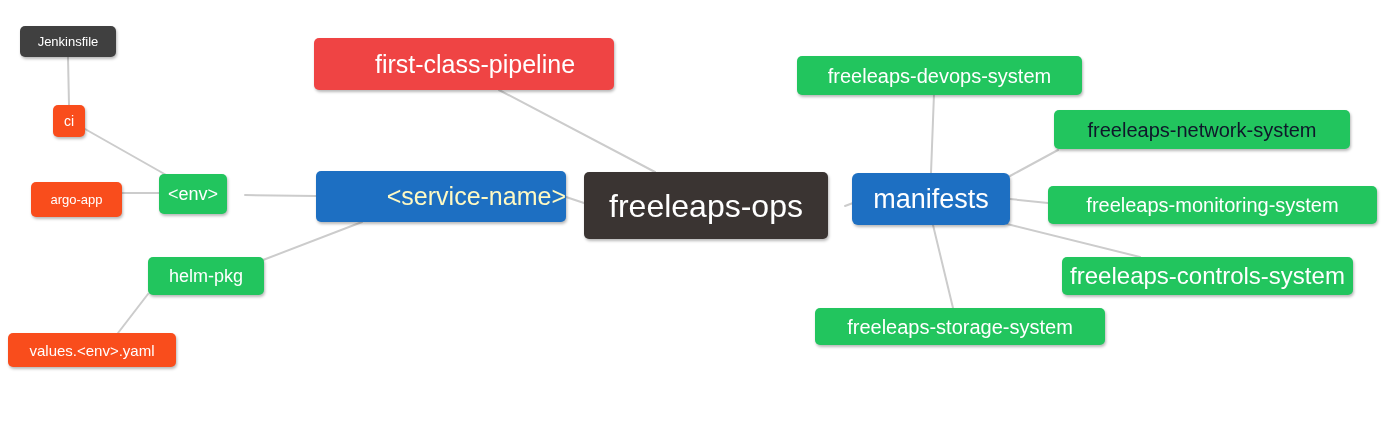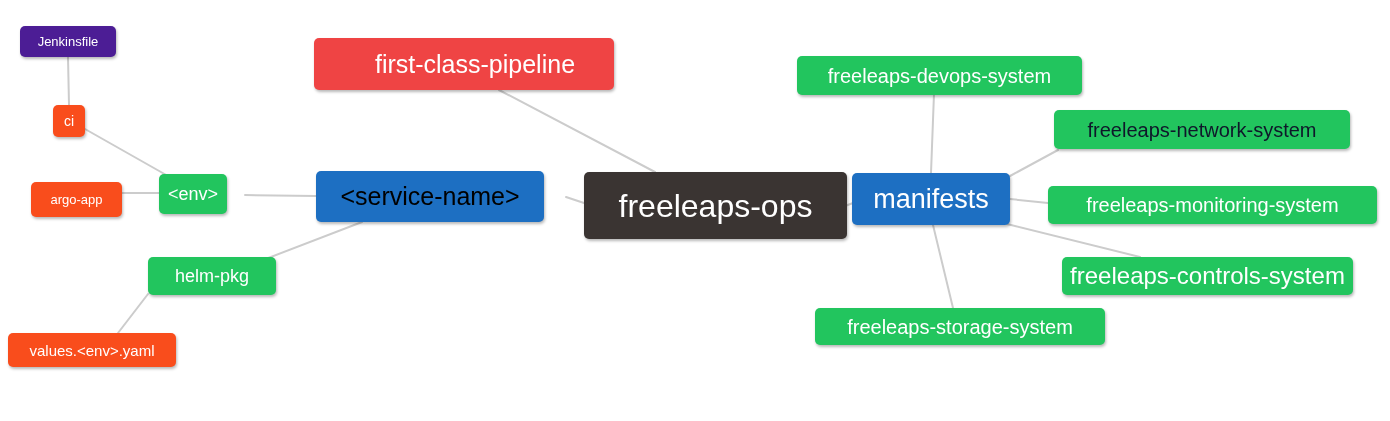--- a/index.html
+++ b/index.html
@@ -50,48 +50,48 @@
       <line x1="566" y1="197" x2="584" y2="203" stroke="#cccccc" stroke-width="2" stroke-linecap="round"></line>
       <line x1="499" y1="90" x2="655" y2="172" stroke="#cccccc" stroke-width="2" stroke-linecap="round"></line>
       <line x1="845" y1="206" x2="853" y2="203" stroke="#cccccc" stroke-width="2" stroke-linecap="round"></line>
       <line x1="931" y1="173" x2="935" y2="67" stroke="#cccccc" stroke-width="2" stroke-linecap="round"></line>
       <line x1="1010" y1="176" x2="1058" y2="150" stroke="#cccccc" stroke-width="2" stroke-linecap="round"></line>
       <line x1="1010" y1="199" x2="1048" y2="203" stroke="#cccccc" stroke-width="2" stroke-linecap="round"></line>
       <line x1="1007" y1="224" x2="1140" y2="257" stroke="#cccccc" stroke-width="2" stroke-linecap="round"></line>
       <line x1="933" y1="225" x2="953" y2="308" stroke="#cccccc" stroke-width="2" stroke-linecap="round"></line>
     </svg>
   <div id="node-layer">
-      <div class="node" style="left: 20px; top: 26px; width: 96px; height: 31px; font-size: 13px; background: #4c1d95; color: rgb(255, 255, 255);">
+      <div class="node" style="left: 20px; top: 26px; width: 96px; height: 31px; font-size: 13px; background: #404040; color: rgb(255, 255, 255);">
         <span>Jenkinsfile</span>
       </div>
       <div class="node" style="left: 53px; top: 105px; width: 32px; height: 32px; font-size: 14px; background: rgb(249, 77, 28); color: rgb(255, 255, 255);">
         <span>ci</span>
       </div>
       <div class="node" style="left: 31px; top: 175px; width: 91px; height: 35px; font-size: 13px; background: rgb(249, 77, 28); color: rgb(255, 255, 255); margin-top: 7px;">
         <span>argo-app</span>
       </div>
       <div class="node" style="left: 159px; top: 174px; width: 68px; height: 40px; font-size: 18px; background: rgb(34, 197, 94); color: rgb(255, 255, 255);">
         <span>&lt;env&gt;</span>
       </div>
-      <div class="node" style="left: 148px; top: 257px; width: 128px; height: 38px; font-size: 18px; background: rgb(34, 197, 94); color: rgb(255, 255, 255);">
+      <div class="node" style="left: 148px; top: 257px; width: 116px; height: 38px; font-size: 18px; background: rgb(34, 197, 94); color: rgb(255, 255, 255);">
         <span>helm-pkg</span>
       </div>
       <div class="node" style="left: 8px; top: 333px; width: 168px; height: 34px; font-size: 15px; background: rgb(249, 77, 28); color: rgb(255, 255, 255);">
         <span>values.&lt;env&gt;.yaml</span>
       </div>
       <div class="node" style="left: 314px; top: 38px; width: 278px; height: 52px; font-size: 25px; background: #ef4444; color: rgb(255, 255, 255); padding-left: 22px;">
         <span>first-class-pipeline</span>
       </div>
-      <div class="node" style="left: 316px; top: 171px; width: 228px; height: 51px; font-size: 25px; background: rgb(29, 111, 194); color: #000000;">
+      <div class="node" style="left: 316px; top: 171px; width: 250px; height: 51px; font-size: 25px; background: rgb(29, 111, 194); color: #fef9c3; justify-content: flex-end;">
         <span>&lt;service-name&gt;</span>
       </div>
-      <div class="node" style="left: 584px; top: 172px; width: 263px; height: 67px; font-size: 32px; background: rgb(58, 52, 50); color: rgb(255, 255, 255);">
+      <div class="node" style="left: 584px; top: 172px; width: 244px; height: 67px; font-size: 32px; background: rgb(58, 52, 50); color: rgb(255, 255, 255);">
         <span>freeleaps-ops</span>
       </div>
-      <div class="node" style="left: 852px; top: 173px; width: 158px; height: 52px; font-size: 27px; background: rgb(29, 111, 194); color: rgb(255, 255, 255);">
+      <div class="node" style="left: 852px; top: 173px; width: 158px; height: 52px; font-size: 27px; background: rgb(29, 111, 194); color: rgb(255, 255, 255); border-radius: 6px;">
         <span>manifests</span>
       </div>
       <div class="node" style="left: 797px; top: 28px; width: 285px; height: 39px; font-size: 20px; background: rgb(34, 197, 94); color: rgb(255, 255, 255); margin-top: 28px;">
         <span>freeleaps-devops-system</span>
       </div>
       <div class="node" style="left: 1054px; top: 110px; width: 296px; height: 39px; font-size: 20px; background: rgb(34, 197, 94); color: #0f172a;">
         <span>freeleaps-network-system</span>
       </div>
       <div class="node" style="left: 1048px; top: 186px; width: 329px; height: 38px; font-size: 20px; background: rgb(34, 197, 94); color: rgb(255, 255, 255);">
         <span>freeleaps-monitoring-system</span>

